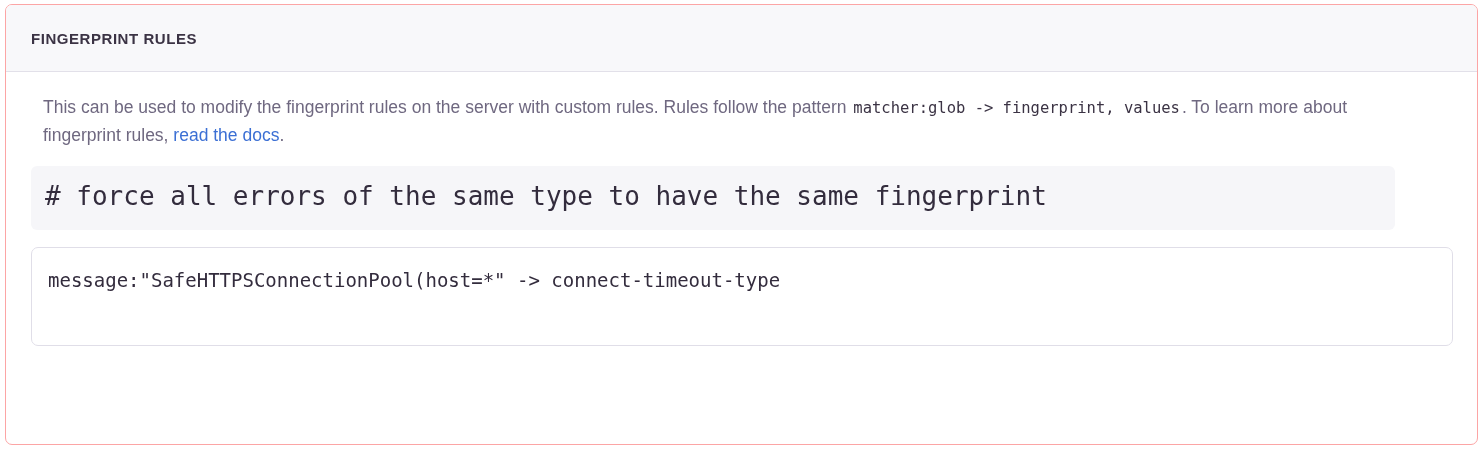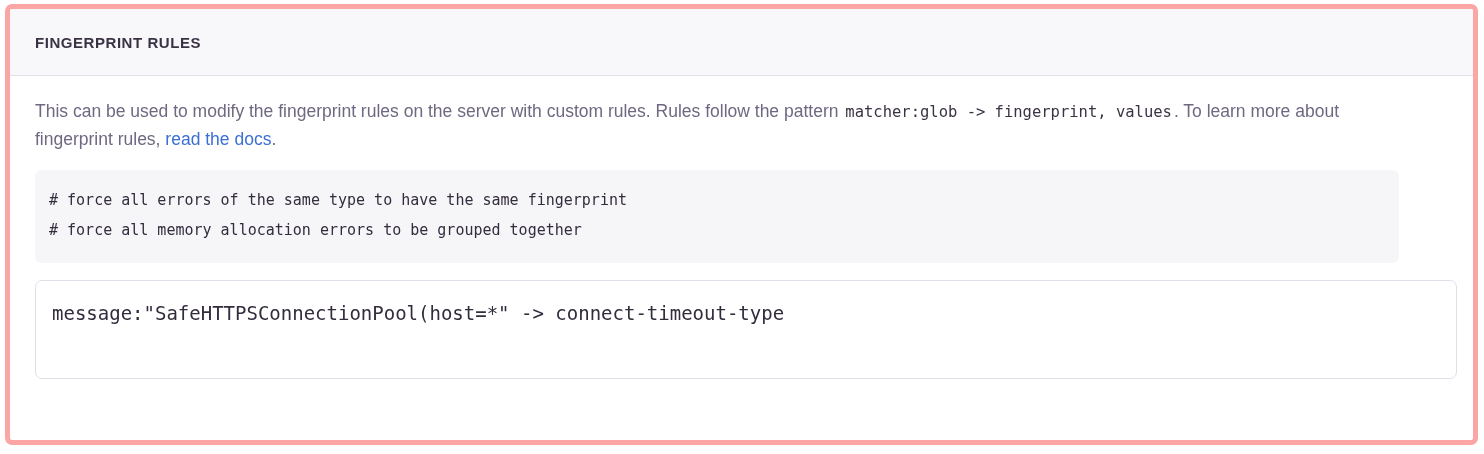--- a/index.html
+++ b/index.html
@@ -16,21 +16,21 @@
   }
 
   .panel {
     position: absolute;
     left: 5px;
     top: 4px;
     width: 1473px;
     height: 441px;
     box-sizing: border-box;
     background: #ffffff;
-    border: 5px solid #fca5a5;
+    border: 1px solid #fca5a5;
     border-radius: 7px;
     overflow: hidden;
   }
 
   .panel-header {
     height: 67px;
     box-sizing: border-box;
     background: #f8f8fa;
     border-bottom: 1px solid #e2e0e9;
     display: flex;
@@ -47,21 +47,21 @@
   }
 
   .panel-body {
     padding: 22px 25px 0 25px;
   }
 
   .description {
     font-size: 17.5px;
     line-height: 27px;
     color: #6f6880;
-    margin: 0 0 17px 0;
+    margin: 0 0 17px 12px;
     max-width: 1360px;
   }
 
   .inline-code {
     font-family: "DejaVu Sans Mono", "Liberation Mono", monospace;
     font-size: 15.5px;
     color: #3b3344;
     padding: 0 2px;
     white-space: nowrap;
   }
@@ -75,21 +75,21 @@
     background: #f6f6f9;
     border-radius: 6px;
     padding: 16px 14px 18px 14px;
     margin: 0 0 17px 0;
     width: 1364px;
     box-sizing: border-box;
   }
 
   .code-line {
     font-family: "DejaVu Sans Mono", "Liberation Mono", monospace;
-    font-size: 15px;
+    font-size: 26px;
     line-height: 29.5px;
     color: #332c3d;
     white-space: pre;
   }
 
   .rules-textarea {
     display: block;
     width: 1422px;
     height: 99px;
     box-sizing: border-box;
@@ -114,19 +114,18 @@
   <div class="panel-header">
     <span class="panel-title">FINGERPRINT RULES</span>
   </div>
 
   <div class="panel-body">
 
     <p class="description"><span>This can be used to modify the fingerprint rules on the server with custom rules. Rules follow the pattern </span><span class="inline-code">matcher:glob -&gt; fingerprint, values</span><span>. To learn more about fingerprint rules, </span><a class="doc-link" href="#">read the docs</a><span>.</span></p>
 
     <div class="code-block">
       <div class="code-line"># force all errors of the same type to have the same fingerprint</div>
-      <div class="code-line"># force all memory allocation errors to be grouped together</div>
     </div>
 
     <textarea class="rules-textarea" spellcheck="false" placeholder="" style="">message:"SafeHTTPSConnectionPool(host=*" -&gt; connect-timeout-type</textarea>
 
   </div>
 </div>
 
 </body></html>

